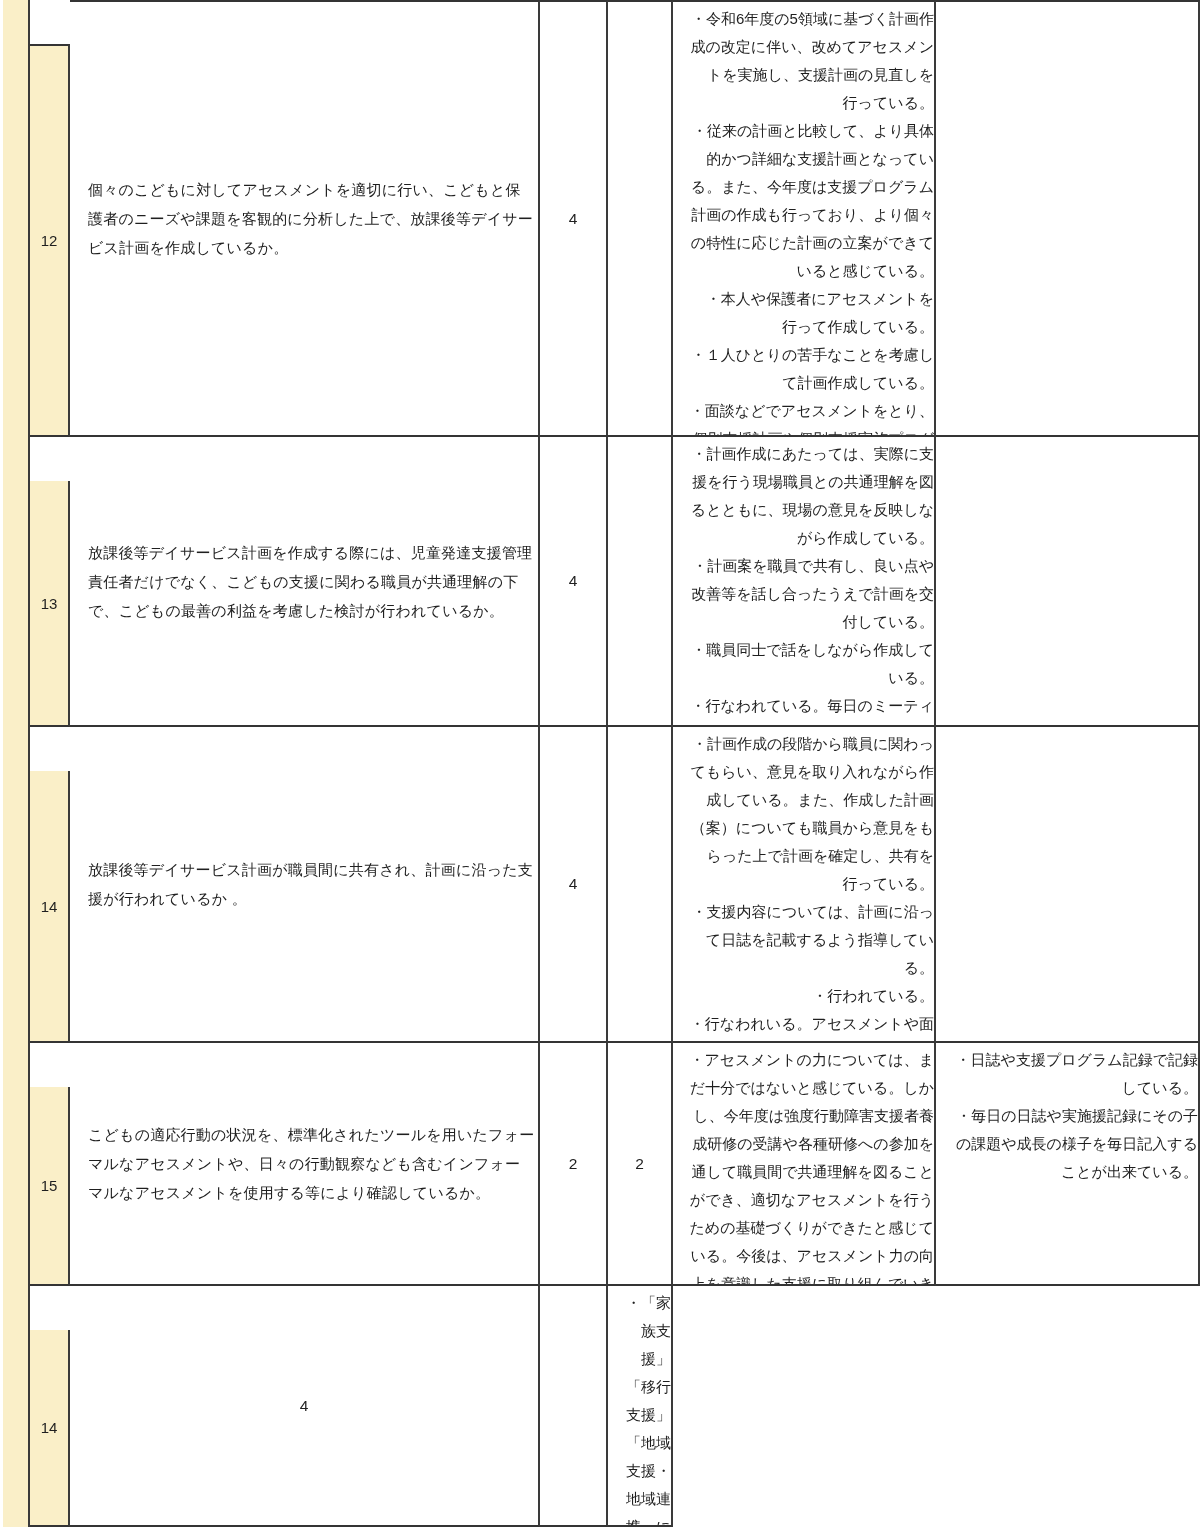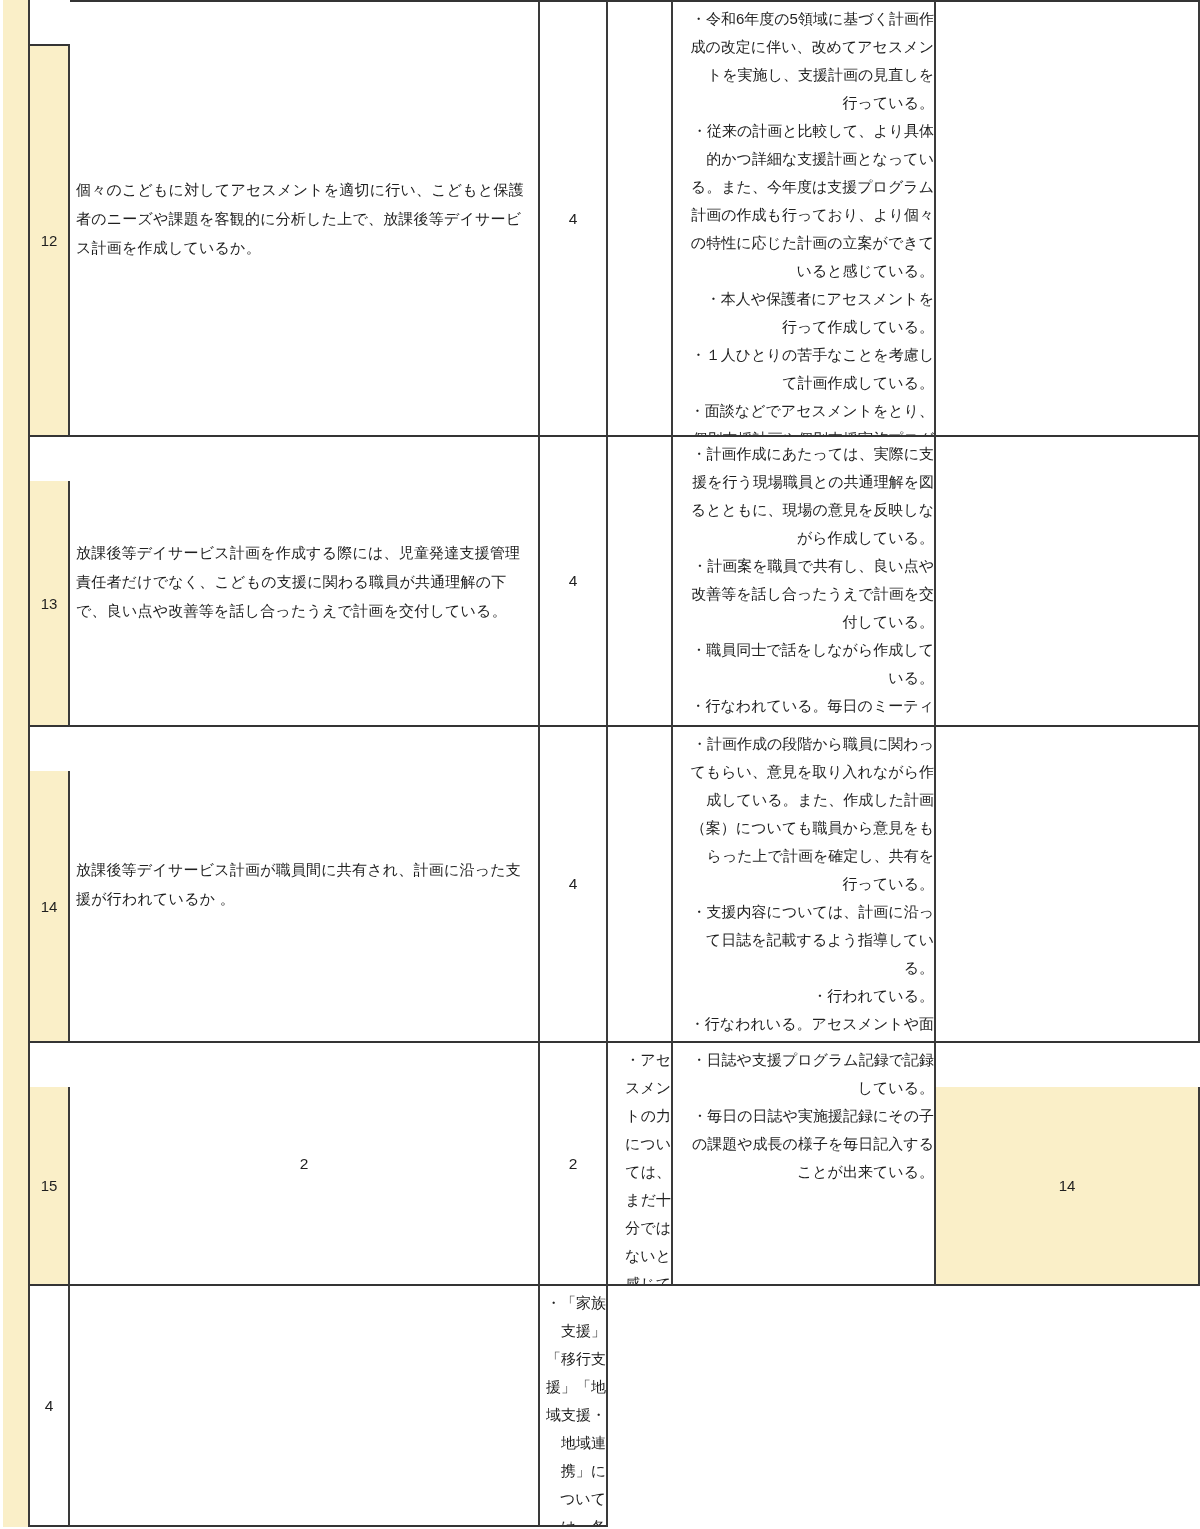--- a/index.html
+++ b/index.html
@@ -29,21 +29,21 @@
     box-sizing:border-box;
   }
   .num{
     background:#faefc8;
     display:flex;align-items:center;justify-content:center;
     font-size:15px;
     margin-top:44px;
   }
   .question{
     display:flex;align-items:center;
-    padding:0 3px 0 6px;
+    padding:0 3px 0 18px;
     line-height:29px;
     letter-spacing:0.2px;
   }
   .score{
     display:flex;align-items:center;justify-content:center;
     font-size:15.5px;
   }
   .comments,.notes{
     padding:3px 0 0 7px;
     line-height:28px;
@@ -65,40 +65,41 @@
   <div class="cell score top">4</div>
   <div class="cell score top"></div>
   <div class="cell comments top">・令和6年度の5領域に基づく計画作成の改定に伴い、改めてアセスメントを実施し、支援計画の見直しを行っている。
 ・従来の計画と比較して、より具体的かつ詳細な支援計画となっている。また、今年度は支援プログラム計画の作成も行っており、より個々の特性に応じた計画の立案ができていると感じている。
 ・本人や保護者にアセスメントを行って作成している。
 ・１人ひとりの苦手なことを考慮して計画作成している。
 ・面談などでアセスメントをとり、個別支援計画や個別支援実施プログラム計画で苦手な事や課題を克服できるように作成をしている。</div>
   <div class="cell notes top"></div>
 
   <div class="cell num">13</div>
-  <div class="cell question">放課後等デイサービス計画を作成する際には、児童発達支援管理責任者だけでなく、こどもの支援に関わる職員が共通理解の下で、良い点や改善等を話し合ったうえで計画を交付している。</div>
+  <div class="cell question">放課後等デイサービス計画を作成する際には、児童発達支援管理責任者だけでなく、こどもの支援に関わる職員が共通理解の下で、こどもの最善の利益を考慮した検討が行われているか。</div>
   <div class="cell score">4</div>
   <div class="cell score"></div>
   <div class="cell comments">・計画作成にあたっては、実際に支援を行う現場職員との共通理解を図るとともに、現場の意見を反映しながら作成している。
 ・計画案を職員で共有し、良い点や改善等を話し合ったうえで計画を交付している。
 ・職員同士で話をしながら作成している。
 ・行なわれている。毎日のミーティングで情報を共有できるようにしている。</div>
   <div class="cell notes"></div>
 
   <div class="cell num">14</div>
   <div class="cell question">放課後等デイサービス計画が職員間に共有され、計画に沿った支援が行われているか 。</div>
   <div class="cell score">4</div>
   <div class="cell score"></div>
   <div class="cell comments">・計画作成の段階から職員に関わってもらい、意見を取り入れながら作成している。また、作成した計画（案）についても職員から意見をもらった上で計画を確定し、共有を行っている。
 ・支援内容については、計画に沿って日誌を記載するよう指導している。
 ・行われている。
 ・行なわれいる。アセスメントや面談を行なったさいには、他の職員にも情報を共有している。</div>
   <div class="cell notes"></div>
 
   <div class="cell num">15</div>
+  <div class="cell question">こどもの適応行動の状況を、標準化されたツールを用いたフォーマルなアセスメントや、日々の行動観察なども含むインフォーマルなアセスメントを使用する等により確認しているか。</div>
   <div class="cell score">2</div>
   <div class="cell score">2</div>
   <div class="cell notes">・アセスメントの力については、まだ十分ではないと感じている。しかし、今年度は強度行動障害支援者養成研修の受講や各種研修への参加を通して職員間で共通理解を図ることができ、適切なアセスメントを行うための基礎づくりができたと感じている。今後は、アセスメント力の向上を意識した支援に取り組んでいきたい。
 ・行われていない。</div>
   <div class="cell comments">・日誌や支援プログラム記録で記録している。
 ・毎日の日誌や実施援記録にその子の課題や成長の様子を毎日記入することが出来ている。</div>
 
   <div class="cell num">14</div>
   <div class="cell score">4</div>
   <div class="cell score"></div>

